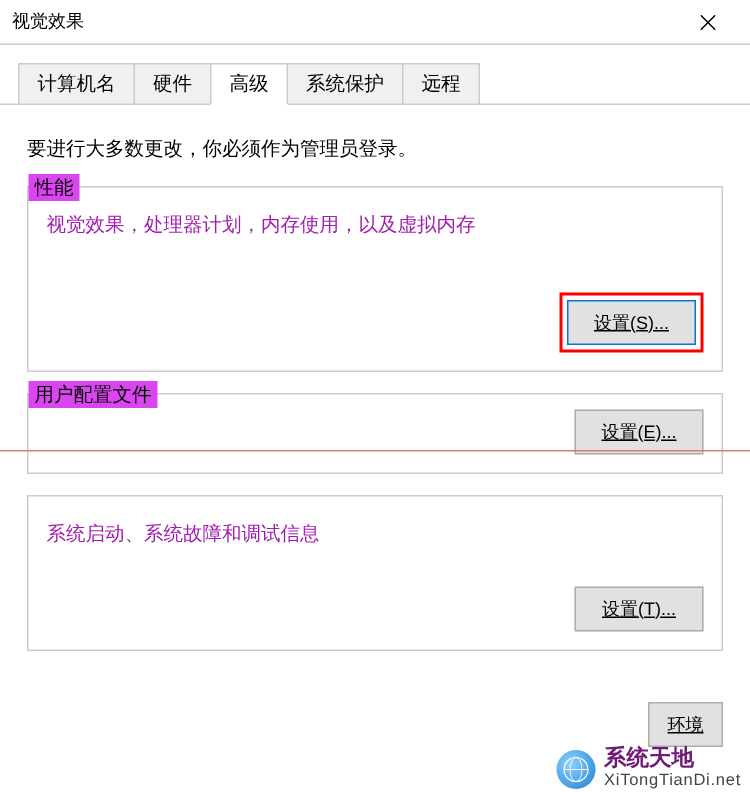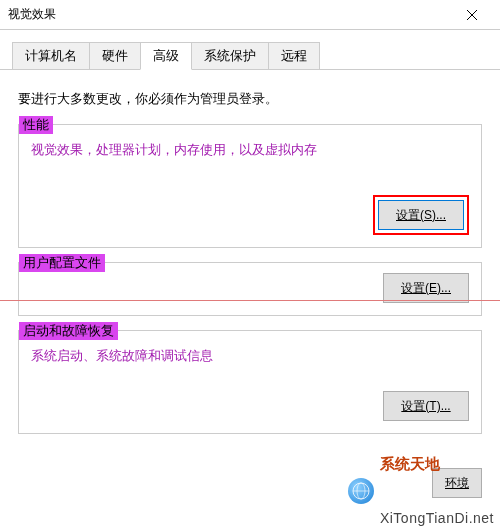--- a/index.html
+++ b/index.html
@@ -18,22 +18,22 @@
 .group-desc { font-size: 13px; color: #a21caf; margin: 6px 0 36px 0; }
 .group-desc.short { margin-bottom: 26px; }
 .btn-row { display: flex; justify-content: flex-end; }
 .btn { min-width: 86px; height: 30px; border: 1px solid #adadad; background: #e1e1e1; font-size: 12px; display: flex; align-items: center; justify-content: center; cursor: pointer; text-decoration: underline; }
 .highlight { border: 2px solid #ff0000; padding: 3px; display: inline-block; }
 .highlight .btn { border: 1px solid #0078d7; background: #e1e1e1; }
 .bottom-btn { position: absolute; right: 18px; bottom: 30px; }
 .redline { position: absolute; left: 0; top: 300px; width: 500px; height: 1px; background: #e07a7a; z-index: 5; }
 .watermark { position: absolute; right: 6px; bottom: 2px; display: flex; align-items: center; gap: 6px; z-index: 10; }
 .wm-icon { width: 26px; height: 26px; border-radius: 50%; background: radial-gradient(circle at 35% 35%, #8ed1ff, #1a7fd6); display: flex; align-items: center; justify-content: center; }
-.wm-text { font-size: 15px; font-weight: bold; color: #c2410c; line-height: 1; }
-.wm-url { font-size: 14px; color: #444; letter-spacing: 0.5px; margin-top: 39px; }
+.wm-text { font-size: 15px; font-weight: bold; color: #701a75; line-height: 1; font-family: Liberation Mono, monospace; }
+.wm-url { font-size: 11px; color: #444; letter-spacing: 0.5px; }
 </style>
 </head>
 <body>
 
 <div class="titlebar">
   <div class="titlebar-title">视觉效果</div>
   <div class="close-btn">
     <svg viewBox="0 0 10 10">
         <line x1="0" y1="0" x2="10" y2="10" stroke="#000" stroke-width="1"></line>
         <line x1="10" y1="0" x2="0" y2="10" stroke="#000" stroke-width="1"></line>
@@ -63,21 +63,20 @@
   </div>
 
   <div class="group">
     <div class="group-title">用户配置文件</div>
     <div class="btn-row">
       <div class="btn">设置(E)...</div>
     </div>
   </div>
 
   <div class="group">
-    <div class="group-title">启动和故障恢复</div>
     <div class="group-desc short">系统启动、系统故障和调试信息</div>
     <div class="btn-row">
       <div class="btn">设置(T)...</div>
     </div>
   </div>
 </div>
 
 <div class="redline"></div>
 
 <div class="bottom-btn">

